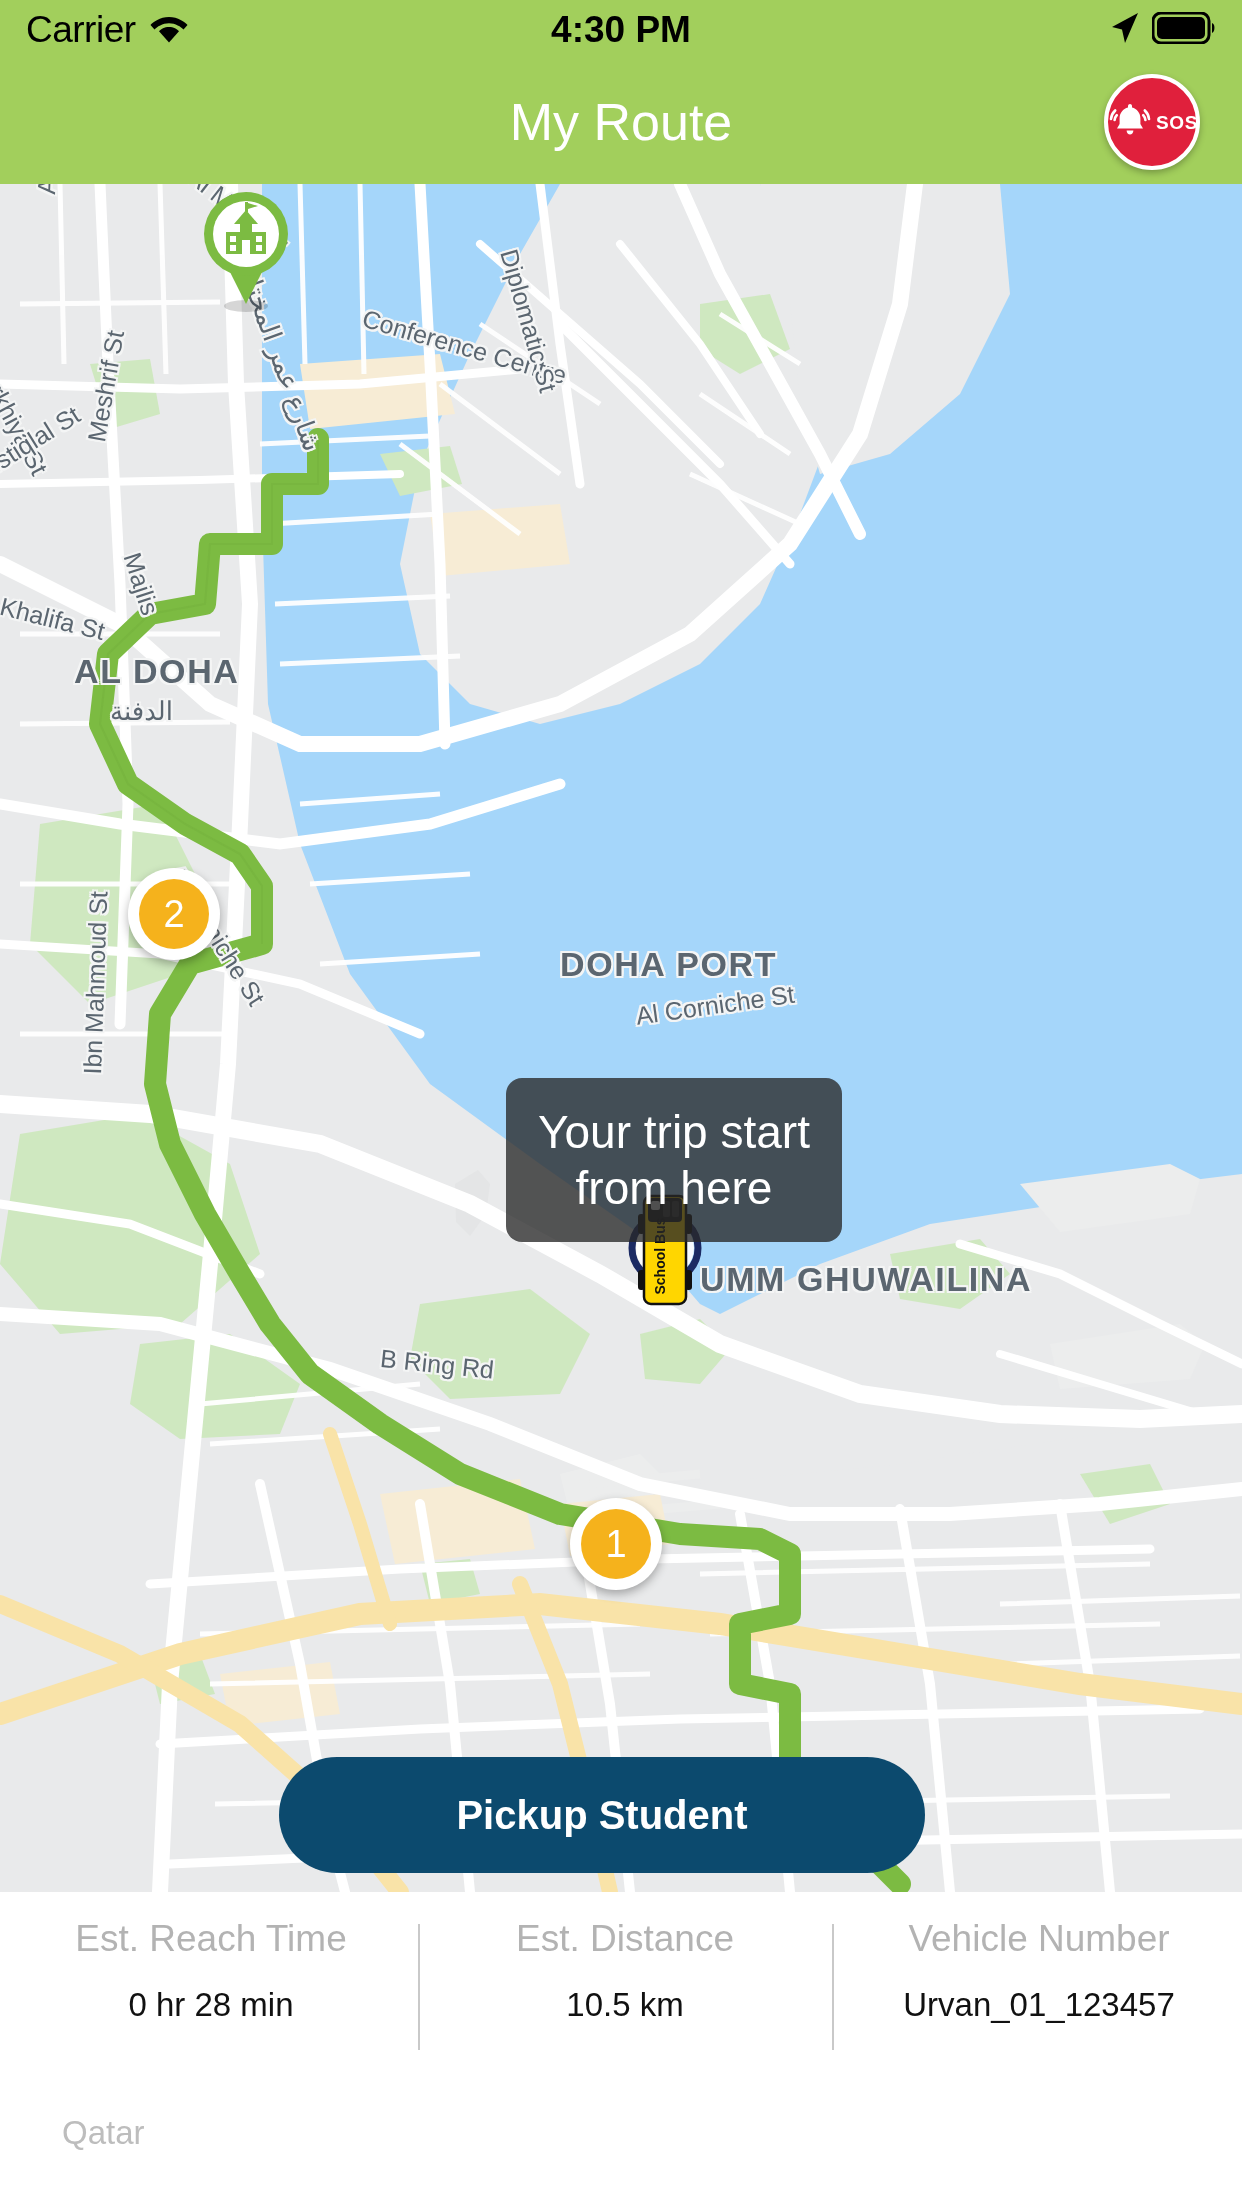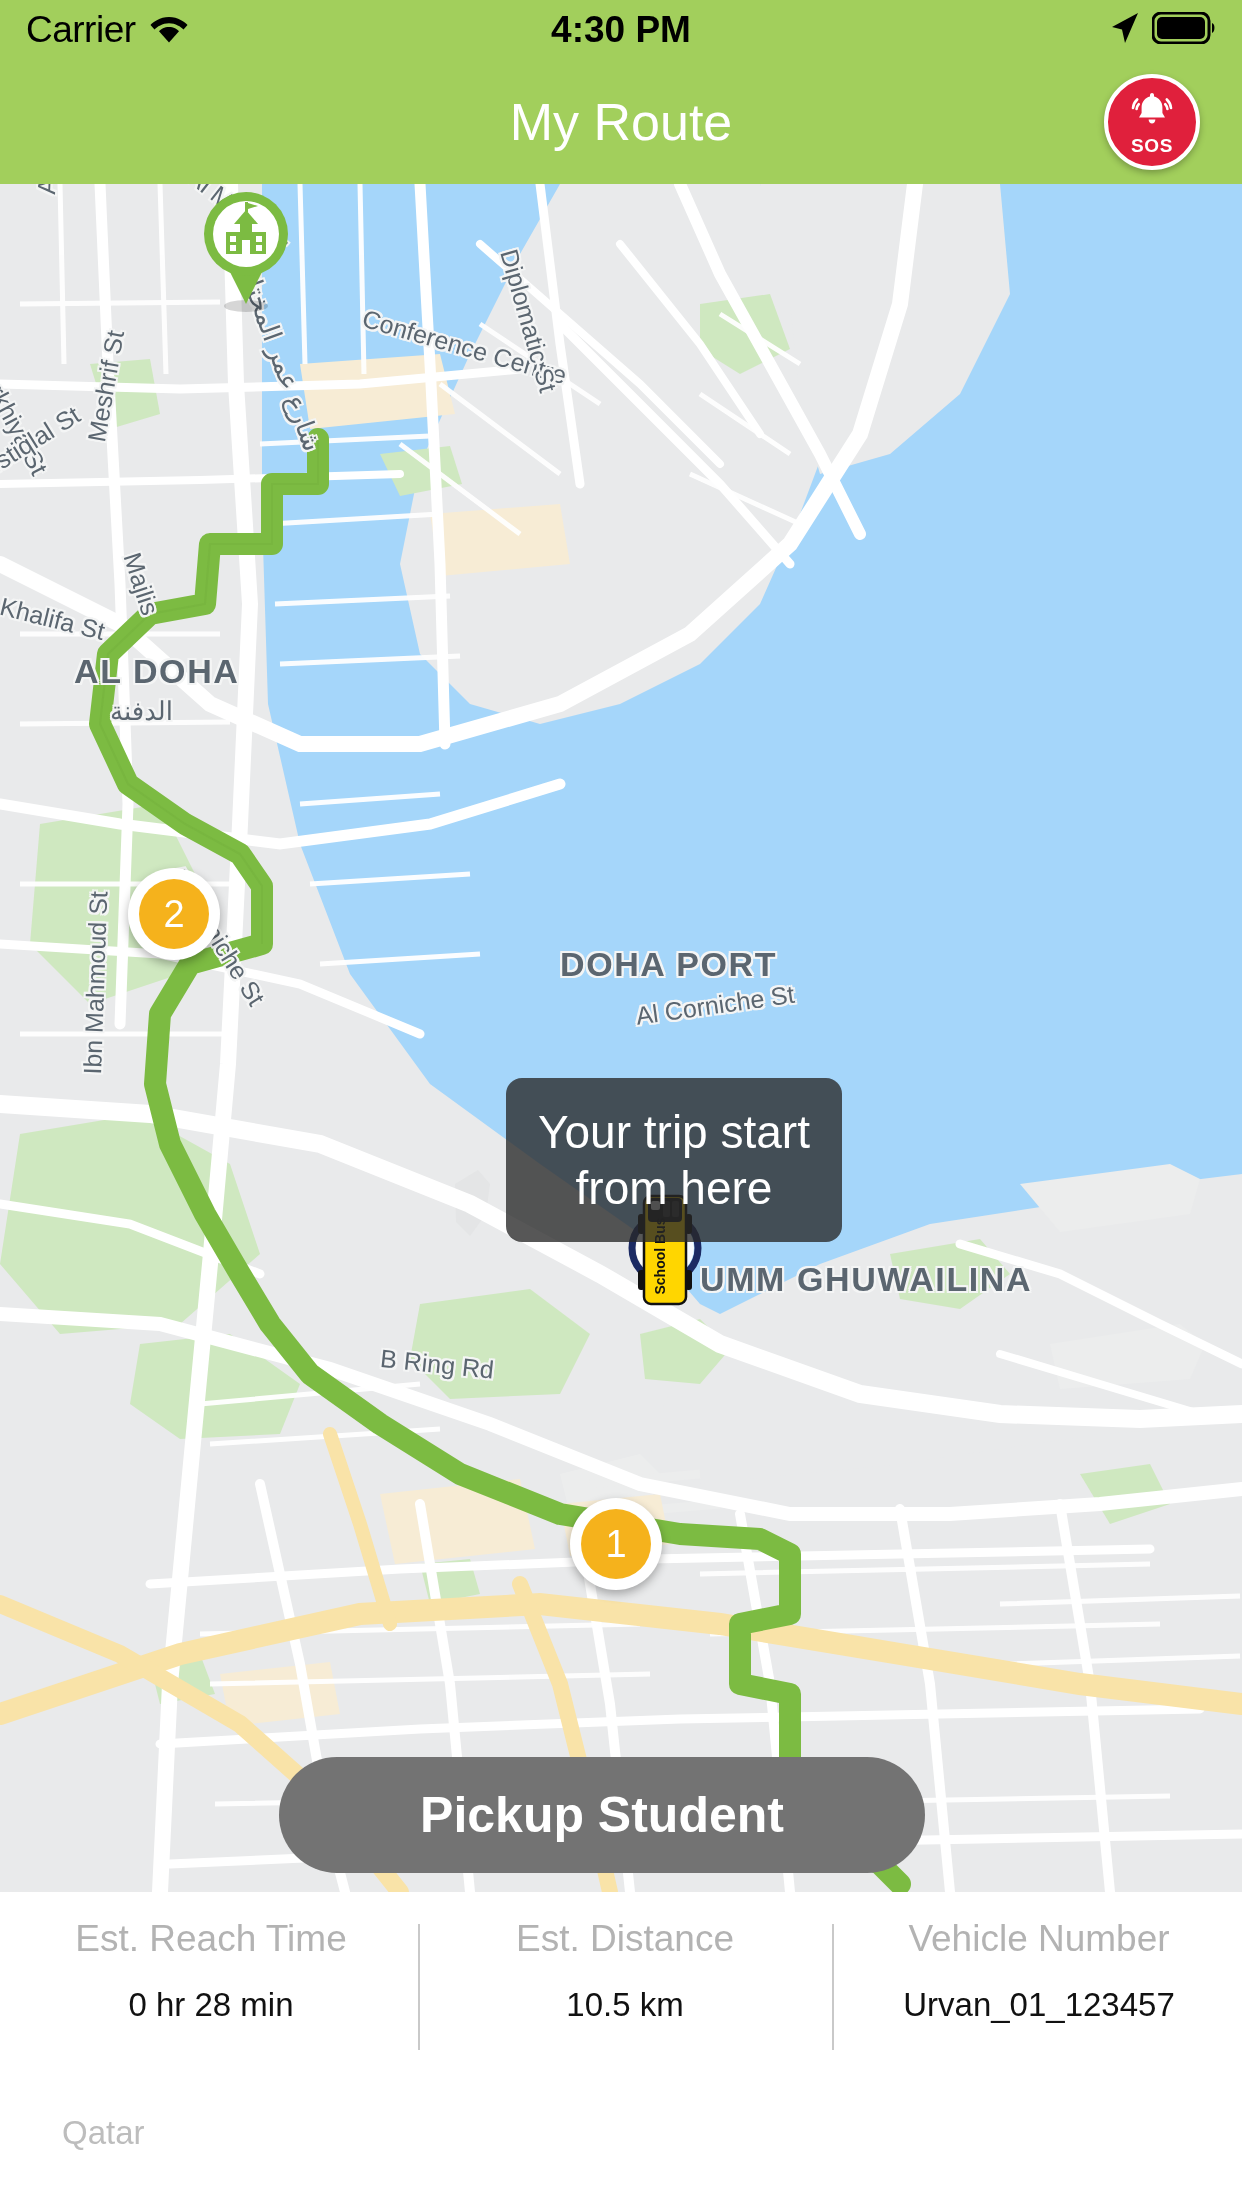--- a/index.html
+++ b/index.html
@@ -33,21 +33,21 @@
     background:#a2cf5c; z-index:29;
   }
   .nav-title {
     position:absolute; left:0; right:0; top:50%; transform:translateY(-50%);
     text-align:center; color:#ffffff; font-size:52px; font-weight:normal;
   }
   .sos-btn {
     position:absolute; right:42px; top:50%; transform:translateY(-50%);
     width:96px; height:96px; border-radius:50%;
     background:#e0203c; border:4px solid #ffffff;
-    display:flex; flex-direction:column; align-items:center;
+    display:flex; flex-direction:row; align-items:center;
     justify-content:center; gap:2px; cursor:pointer;
     box-shadow:0 3px 7px rgba(0,0,0,0.28);
   }
   .sos-label {
     color:#ffffff; font-size:19px; font-weight:bold; letter-spacing:0.6px;
     line-height:1; margin-top:1px;
   }
 
   
   .map {
@@ -83,22 +83,22 @@
   
   .tooltip {
     position:absolute; background:rgba(40,40,40,0.78); border-radius:16px;
     color:#ffffff; text-align:center; padding:26px 22px;
     font-size:46px; line-height:1.22; z-index:12;
   }
 
   
   .pickup-btn {
     position:absolute; left:279px; top:1757px; width:646px; height:116px;
-    background:#737373; border-radius:58px; border:none;
-    color:#ffffff; font-size:50px; font-weight:bold;
+    background:#0c4a6e; border-radius:58px; border:none;
+    color:#ffffff; font-size:40px; font-weight:bold;
     display:flex; align-items:center; justify-content:center;
     cursor:pointer; z-index:14; font-family:"Liberation Sans", sans-serif;
   }
 
   
   .infopanel {
     position:absolute; top:1892px; left:4px; width:1242px; height:383px;
     background:#ffffff; z-index:20;
   }
   .info-row {

